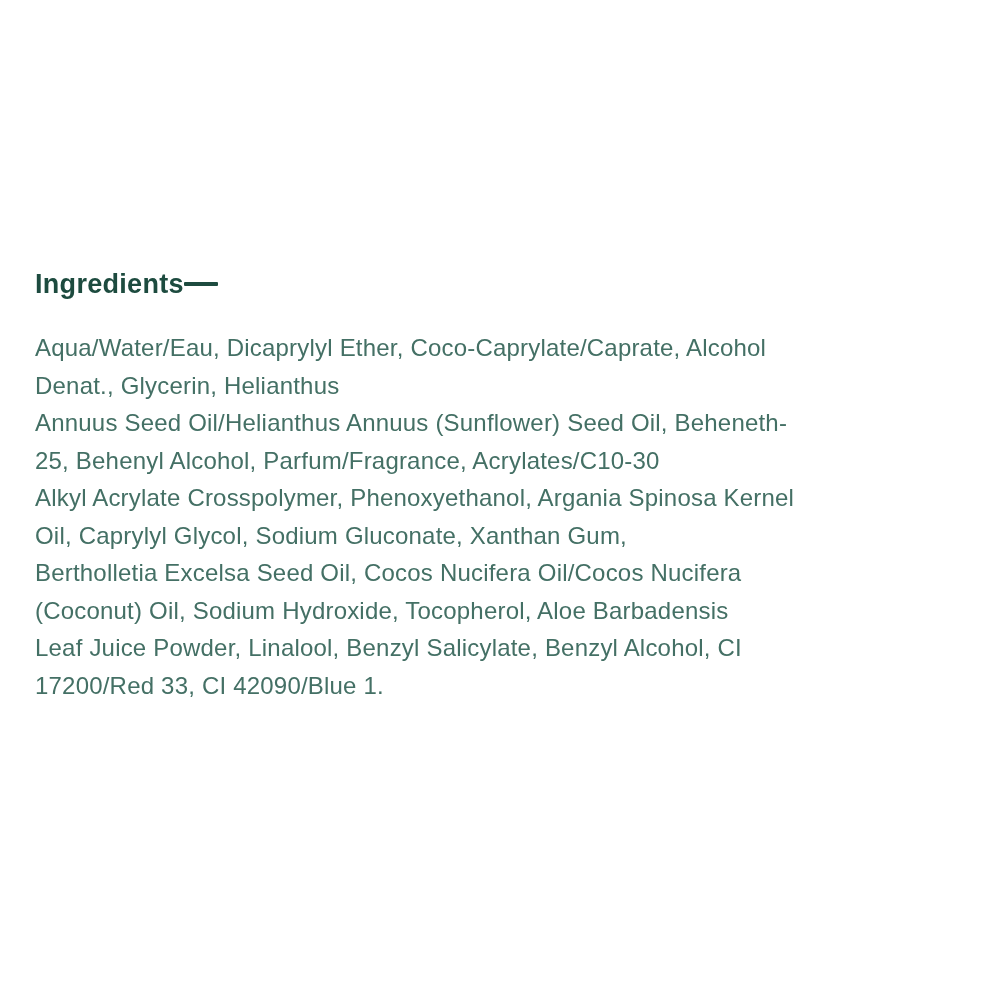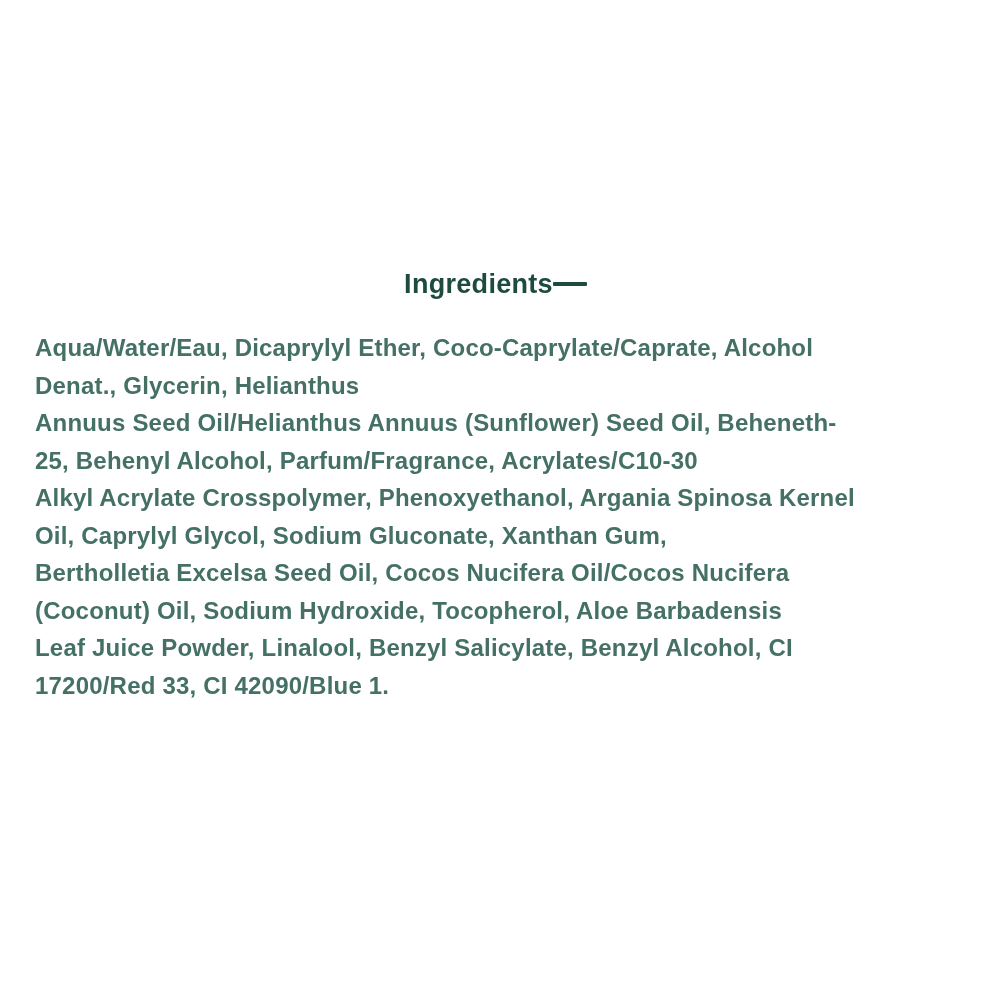--- a/index.html
+++ b/index.html
@@ -12,21 +12,21 @@
   }
   .accordion-section {
     position: absolute;
     left: 35px;
     right: 42px;
     top: 268px;
   }
   .accordion-header {
     display: flex;
     align-items: center;
-    justify-content: center;
+    justify-content: flex-start;
     cursor: pointer;
   }
   .accordion-title {
     font-size: 27px;
     font-weight: 600;
     letter-spacing: 0.3px;
     color: #1d4b3f;
     line-height: 1.2;
   }
   .minus-icon {
@@ -34,21 +34,21 @@
     width: 34px;
     height: 3.5px;
     background: #1d4b3f;
     border-radius: 1px;
     flex: 0 0 auto;
     margin-right: 2px;
   }
   .ingredients-text {
     margin-top: 29px;
     font-size: 24px;
-    font-weight: 700;
+    font-weight: 400;
     color: #447065;
     letter-spacing: 0.2px;
     line-height: 37.5px;
     white-space: pre;
   }
 </style>
 </head>
 <body>
 
 <div class="accordion-section">

